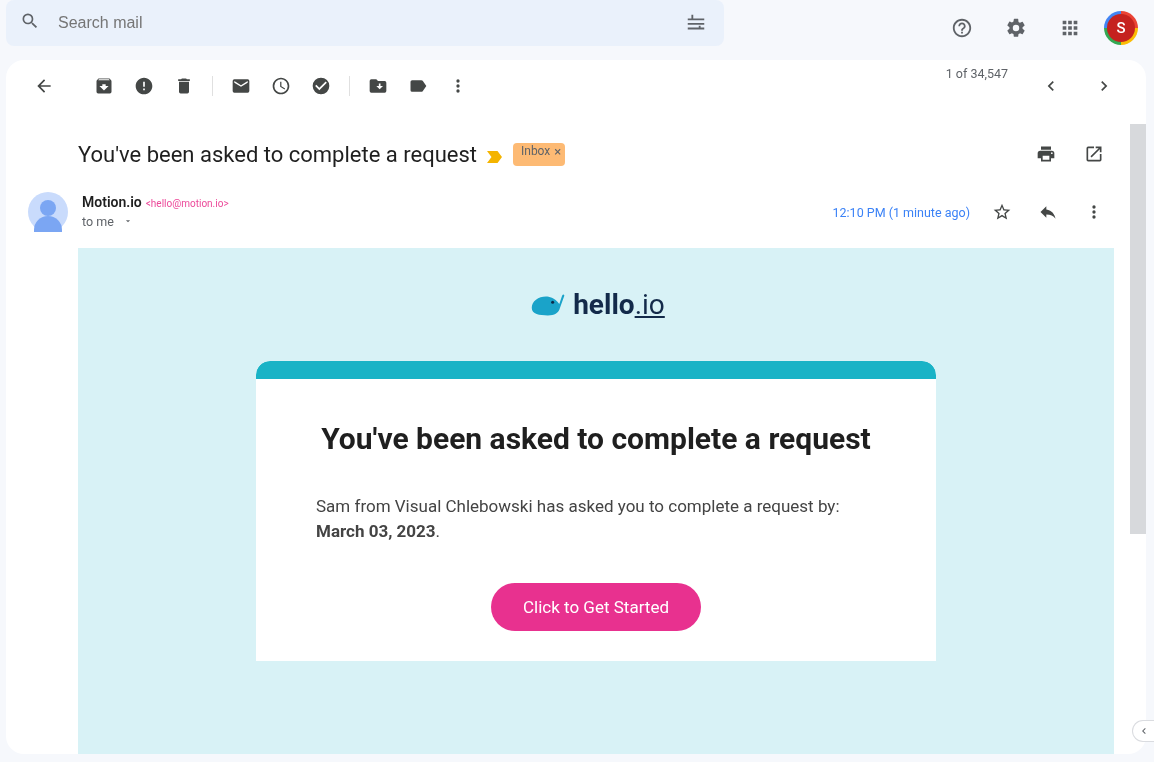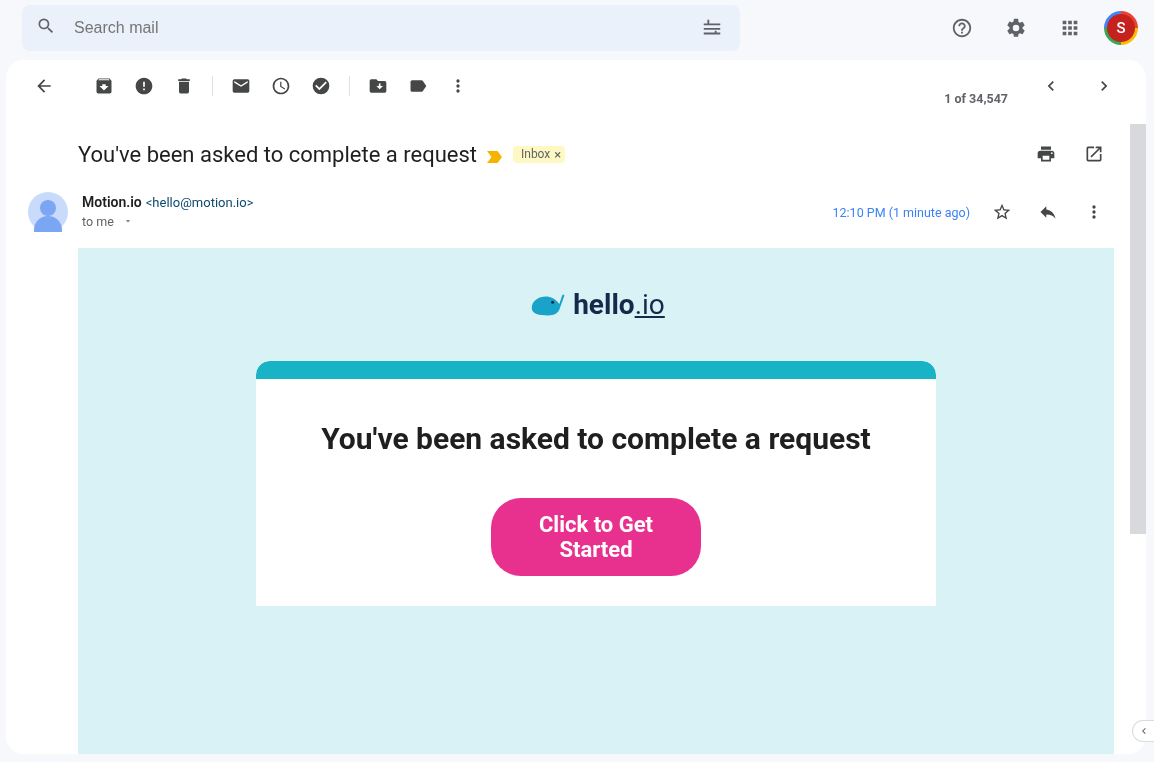--- a/index.html
+++ b/index.html
@@ -10,22 +10,21 @@
     height: 762px;
     overflow: hidden;
     position: relative;
     color: #202124;
   }
 
   
   .topbar {
     height: 56px;
     display: flex;
-    align-items: center;
-    padding: 0 16px 0 20px;
+    padding: 0 16px 0 4px;
   }
   .search-wrap {
     background: #eaf1fb;
     border-radius: 8px;
     height: 46px;
     width: 718px;
     display: flex;
     align-items: center;
     padding: 0 14px;
     margin-left: 2px;
@@ -71,38 +70,38 @@
   .toolbar {
     height:52px;
     display:flex; align-items:center;
     padding:0 22px 0 18px;
   }
   .tb-group { display:flex; align-items:center; gap:0; }
   .tb-icon { width:40px; height:40px; display:flex; align-items:center; justify-content:center; cursor:pointer; }
   .tb-icon svg { width:20px; height:20px; fill:#444746; }
   .tb-sep { width:1px; height:20px; background:#e0e0e0; margin:0 8px; }
   .toolbar .spacer { flex:1; }
-  .pager { display:flex; align-items:flex-end; gap:13px;font-weight:bold; }
+  .pager { display:flex; align-items:flex-start; gap:13px; }
   .pager-text { font-size:12.5px; color:#5f6368; margin-right:10px; }
 
   
   .subject-row {
     display:flex; align-items:center;
     padding: 22px 32px 8px 72px;
   }
   .subject-row h1 {
     font-size:22px; font-weight:400; color:#1f1f1f;
   }
   .important-marker {
     width:16px; height:12px; margin:0 10px 0 10px;
     display:inline-block;
   }
   .inbox-chip {
-    background:#fef9c3; color:#5f6368;
-    font-size:12px; padding:1px 4px 1px 8px;
+    background:#fdba74; color:#5f6368;
+    font-size:12px; padding:1px 4px 7px 8px;
     border-radius:4px;
     display:inline-flex; align-items:center; gap:4px;
   }
   .inbox-chip .x { font-size:13px; color:#5f6368; }
   .subject-actions { margin-left:auto; display:flex; gap:8px; }
 
   
   .sender-row {
     display:flex; align-items:flex-start;
     padding: 10px 32px 6px 22px;
@@ -116,21 +115,21 @@
   .sender-avatar::before{
     content:""; position:absolute; left:12px; top:8px;
     width:16px;height:16px;border-radius:50%; background:#7ba6f3;
   }
   .sender-avatar::after{
     content:""; position:absolute; left:6px; top:24px;
     width:28px;height:16px;border-radius:14px 14px 0 0; background:#7ba6f3;
   }
   .sender-info { margin-left:14px; }
   .sender-name { font-size:14px; font-weight:600; color:#1f1f1f; }
-  .sender-email { font-size:13px; color:#0c4a6e; font-weight:400; }
+  .sender-email { font-size:10px; color:#ec4899; font-weight:400; }
   .to-line { font-size:12.5px; color:#5f6368; margin-top:3px; display:flex; align-items:center; gap:9px; }
   .sender-right { margin-left:auto; display:flex; align-items:center; gap:6px; }
   .time-txt { font-size:12.5px; color:#3b82f6; margin-right:6px;text-align:center; }
 
   
   .email-body-outer {
     margin: 10px 32px 0 72px;
     background:#d8f2f6;
     padding-top:40px;
     min-height:520px;
@@ -150,21 +149,21 @@
   .card-topbar { height:18px; background:#19b3c6; border-radius:14px 14px 0 0; }
   .card-content { padding:40px 60px 30px 60px; }
   .card-title { font-size:30px; font-weight:700; color:#1f1f1f; text-align:center; line-height:1.35; margin-bottom:34px; }
   .card-subtitle { font-size:19px; font-weight:600; color:#333; padding-bottom:14px; border-bottom:1px solid #dcdcdc; margin-bottom:34px;}
   .card-text { font-size:17px; color:#444; line-height:1.5; }
   .card-text b { font-weight:700; }
   .cta-btn {
     display:block; width:210px; margin:38px auto 0 auto;
     background:#e8318f; color:#fff; text-align:center;
     padding:14px 10px; border-radius:30px;
-    font-size:22px; font-weight:700;
+    font-size:17px; font-weight:400;
     cursor:pointer;
   }
 
   
   .fake-scroll { position:absolute; top:64px; right:0; width:16px; height:410px; background:#d7d9dc; border-radius:0; }
   .side-chev { position:absolute; right:0; bottom:20px; width:22px;height:22px;background:#fff;border:1px solid #dadce0;border-right:none;border-radius:11px 0 0 11px;display:flex;align-items:center;justify-content:center; }
   .side-chev svg{width:12px;height:12px;fill:#5f6368;}
 
 </style>
 </head>
@@ -352,20 +351,23 @@
       <svg width="38" height="30" viewBox="0 0 40 30">
           <path fill="#1aa3c9" d="M5 18c0-7 7-12 15-12 3 0 9 1 14 8l3-9c1-2 3-1 2 1l-5 14c-1 3-5 6-12 6-9 0-17-1-17-8z"></path>
           <circle cx="27" cy="12" r="1.6" fill="#0b2a4a"></circle>
         </svg>
       <span class="logo-text"><span>hello</span><span class="io">.io</span></span>
     </div>
     <div class="email-card">
       <div class="card-topbar"></div>
       <div class="card-content">
         <div class="card-title">You've been asked to complete a request</div>
+        <div class="card-text">
+          <span>Sam from Visual Chlebowski has asked you to complete a request by: </span><b>March 03, 2023</b><span>.</span>
+        </div>
         <div class="cta-btn">Click to Get Started</div>
       </div>
     </div>
   </div>
 
   <div class="fake-scroll"></div>
 </div>
 
 <div class="side-chev">
   <svg viewBox="0 0 24 24">

